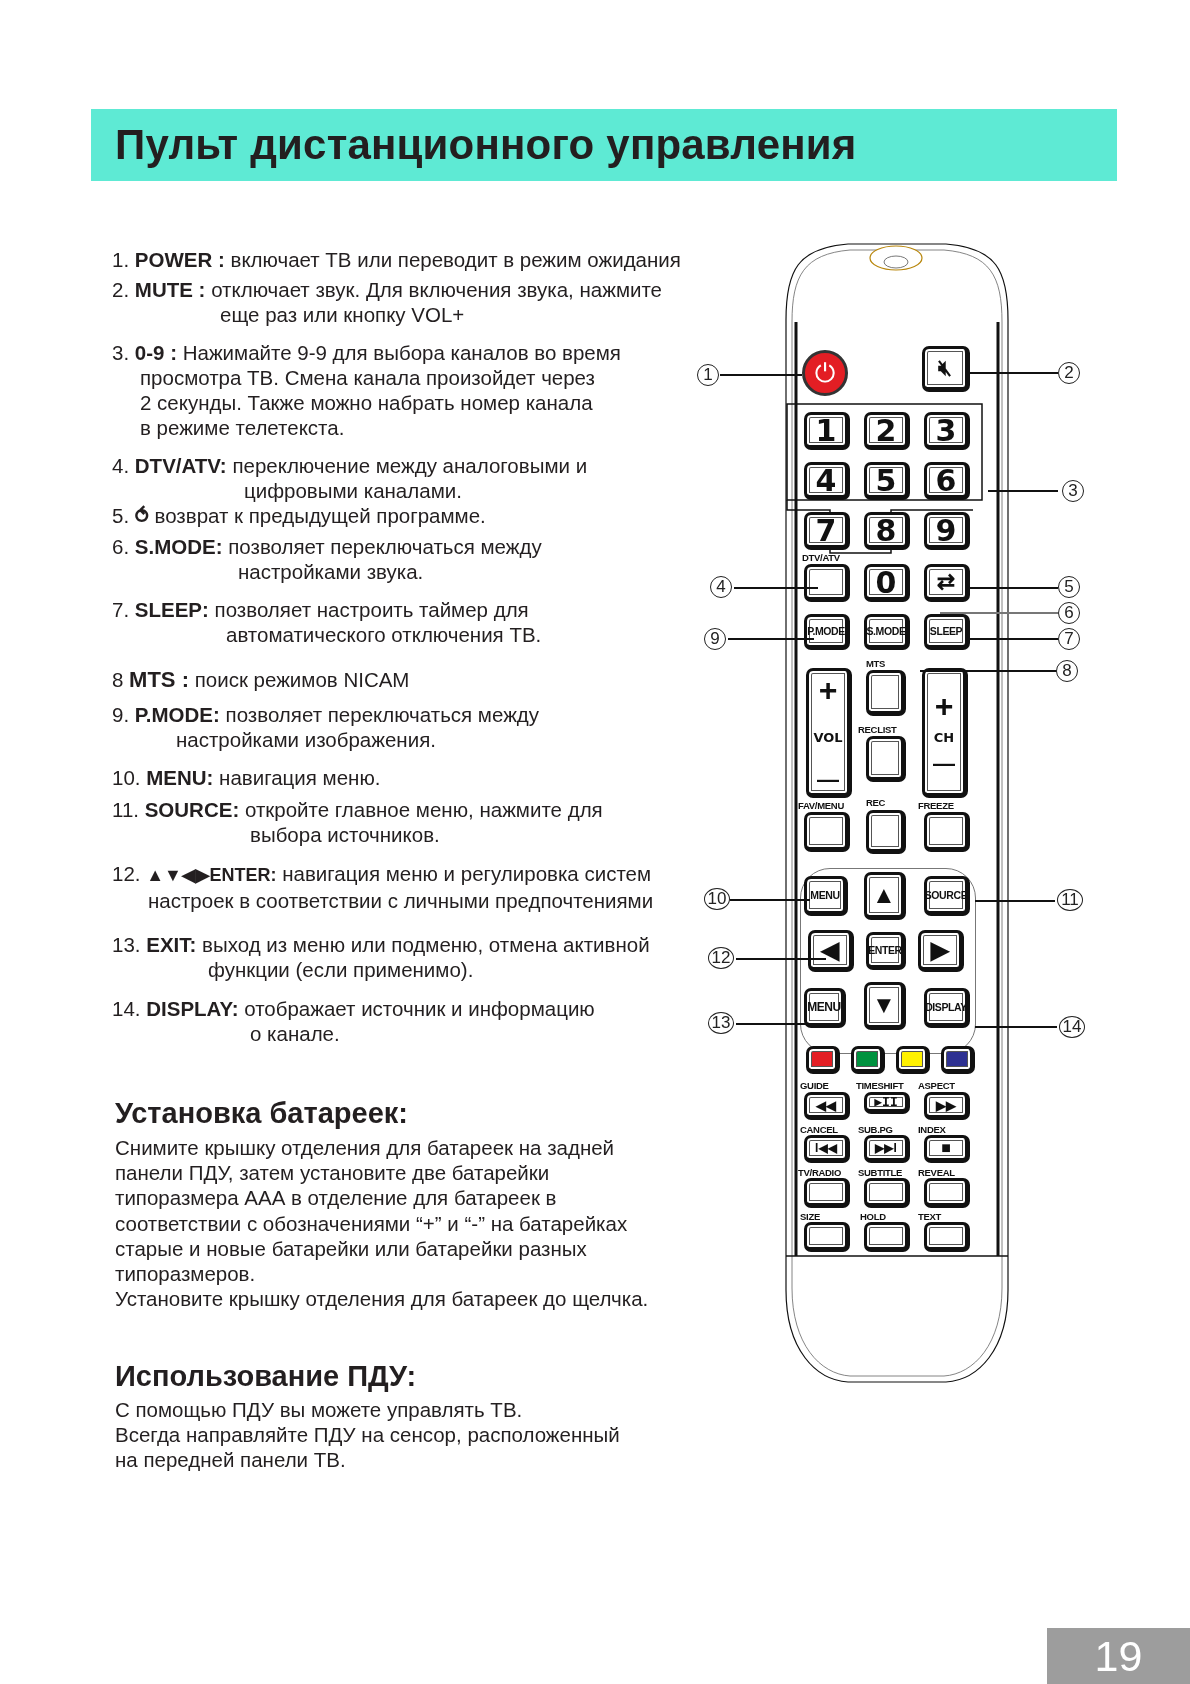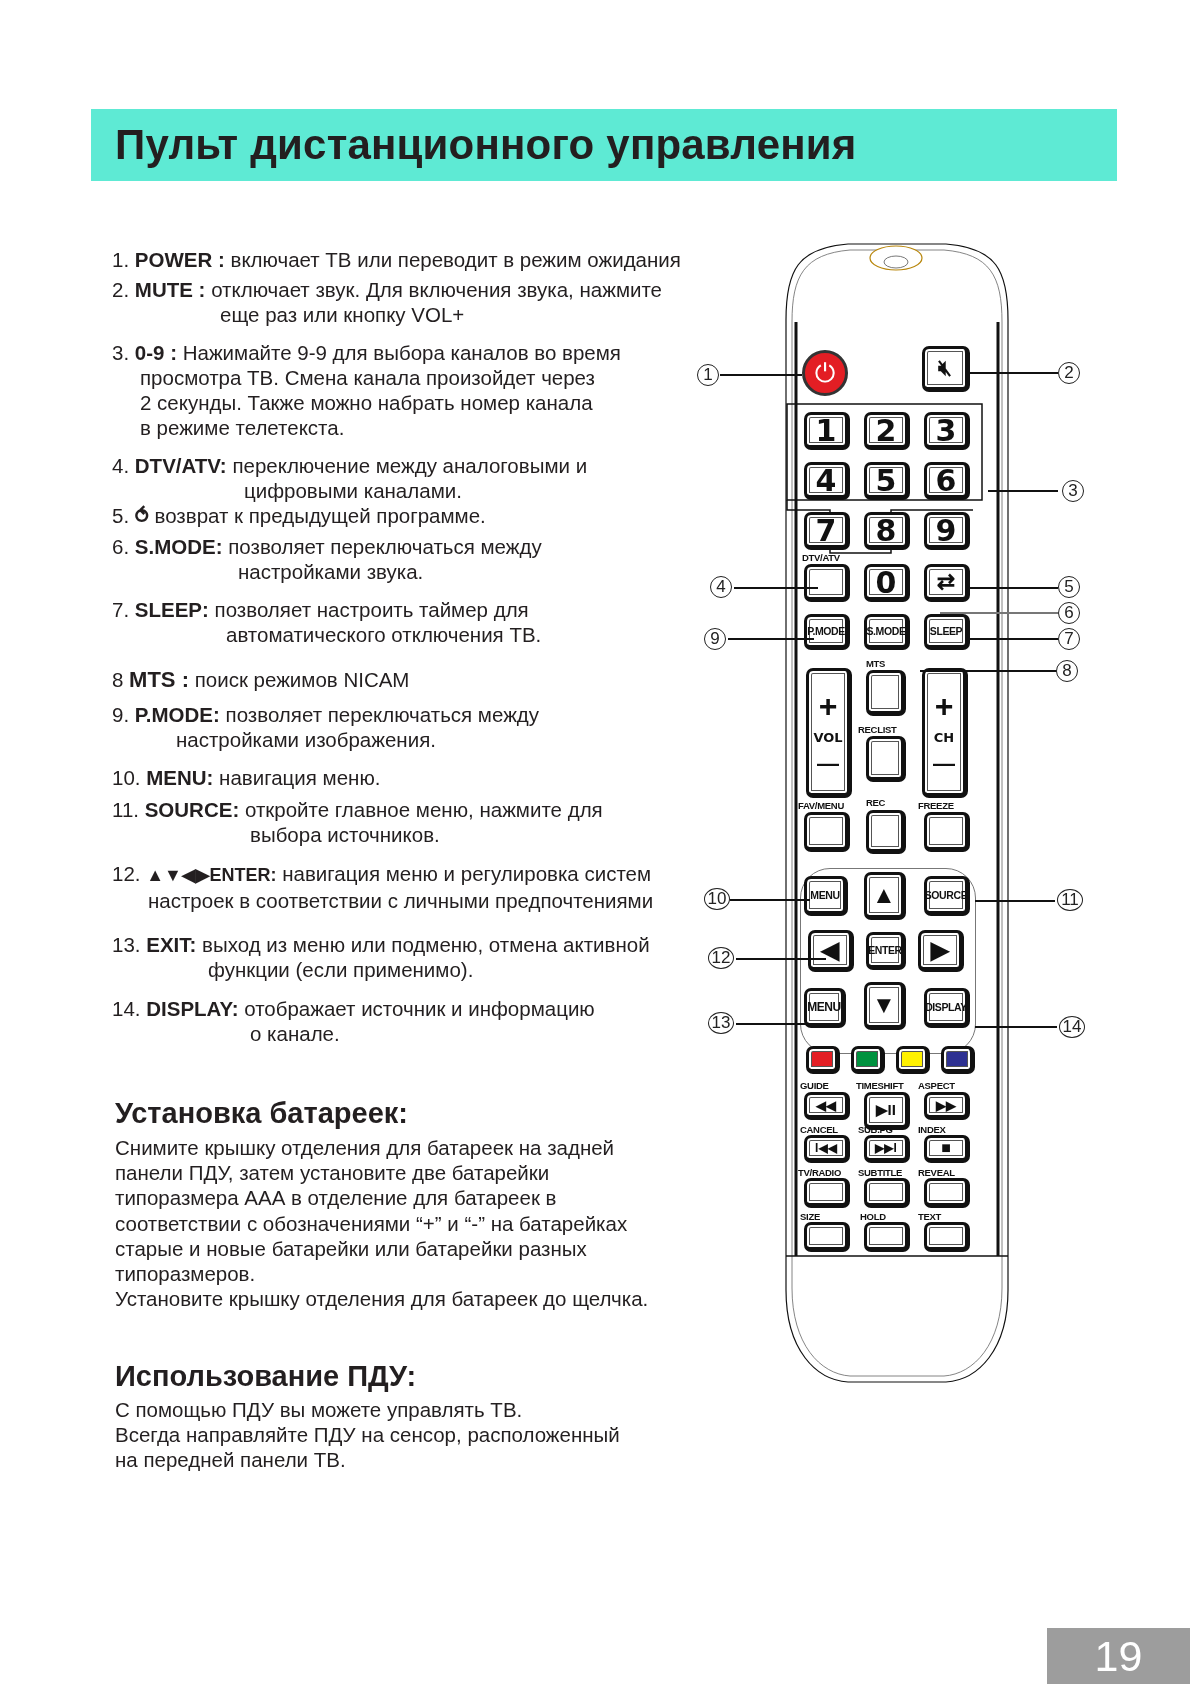--- a/index.html
+++ b/index.html
@@ -185,21 +185,21 @@
   <div class="btn small" style="left:86px;top:374px;width:46px;height:36px;text-align:right;">S.MODE</div>
   <div class="btn small" style="left:146px;top:374px;width:46px;height:36px;">SLEEP</div>
 
   <div class="lbl" style="left:88px;top:418px;width:42px">MTS</div>
   <div class="btn" style="left:88px;top:430px;width:40px;height:46px;"></div>
   <div class="lbl" style="left:80px;top:484px;width:58px">RECLIST</div>
   <div class="btn" style="left:88px;top:496px;width:40px;height:46px;"></div>
 
   <div class="btn" style="left:28px;top:428px;width:46px;height:130px;flex-direction:column;">
     <span style="font-size:32px;line-height:32px;">+</span>
-    <span style="font-size:13px;margin:8px 0;font-family:'DejaVu Sans',sans-serif;">VOL</span>
+    <span style="font-size:13px;margin:24px 0;font-family:'DejaVu Sans',sans-serif;">VOL</span>
     <span style="font-size:22px;line-height:22px;">—</span>
   </div>
   <div class="btn" style="left:144px;top:428px;width:46px;height:130px;flex-direction:column;">
     <span style="font-size:32px;line-height:32px;">+</span>
     <span style="font-size:13px;margin:8px 0;font-family:'DejaVu Sans',sans-serif;">CH</span>
     <span style="font-size:22px;line-height:22px;">—</span>
   </div>
 
   <div class="lbl" style="left:20px;top:560px;width:56px">FAV/MENU</div>
   <div class="lbl" style="left:88px;top:557px;width:40px">REC</div>
@@ -221,21 +221,21 @@
 
   <div class="btn" style="left:28px;top:806px;width:34px;height:28px;background:#e31e24;"></div>
   <div class="btn" style="left:73px;top:806px;width:34px;height:28px;background:#00923f;"></div>
   <div class="btn" style="left:118px;top:806px;width:34px;height:28px;background:#fff100;"></div>
   <div class="btn" style="left:163px;top:806px;width:34px;height:28px;background:#2e3192;"></div>
 
   <div class="lbl" style="left:22px;top:840px;width:52px">GUIDE</div>
   <div class="lbl" style="left:78px;top:840px;width:62px">TIMESHIFT</div>
   <div class="lbl" style="left:140px;top:840px;width:56px">ASPECT</div>
   <div class="btn" style="left:26px;top:852px;width:46px;height:28px;font-size:13px;">◀◀</div>
-  <div class="btn" style="left:86px;top:852px;width:46px;height:38px;font-size:15px;">▶II</div>
+  <div class="btn" style="left:86px;top:852px;width:46px;height:22px;font-size:13px;font-family:Liberation Mono, monospace;">▶II</div>
   <div class="btn" style="left:146px;top:852px;width:46px;height:28px;font-size:13px;">▶▶</div>
 
   <div class="lbl" style="left:22px;top:884px;width:52px">CANCEL</div>
   <div class="lbl" style="left:80px;top:884px;width:58px">SUB.PG</div>
   <div class="lbl" style="left:140px;top:884px;width:56px">INDEX</div>
   <div class="btn" style="left:26px;top:895px;width:46px;height:28px;font-size:12px;">I◀◀</div>
   <div class="btn" style="left:86px;top:895px;width:46px;height:28px;font-size:12px;">▶▶I</div>
   <div class="btn" style="left:146px;top:895px;width:46px;height:28px;font-size:16px;">■</div>
 
   <div class="lbl" style="left:20px;top:927px;width:56px">TV/RADIO</div>

